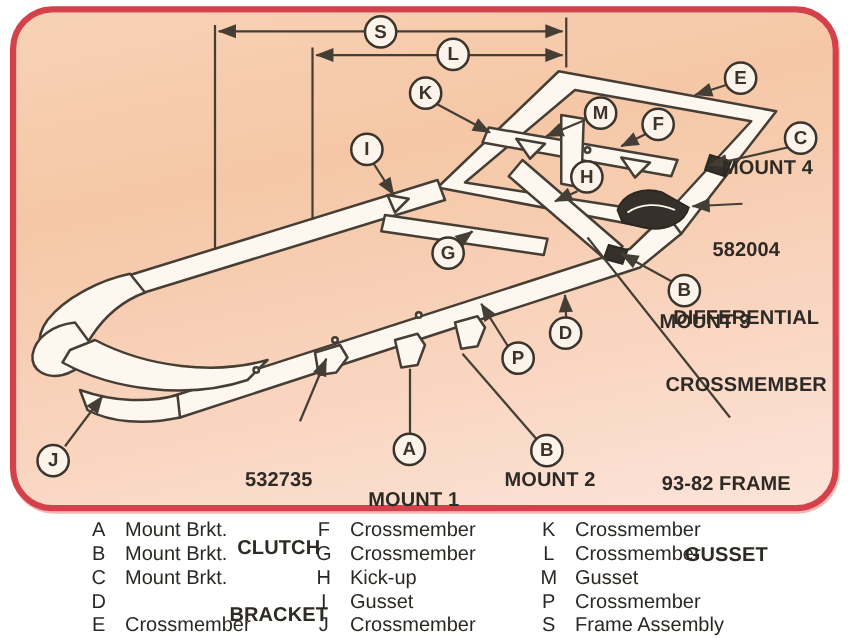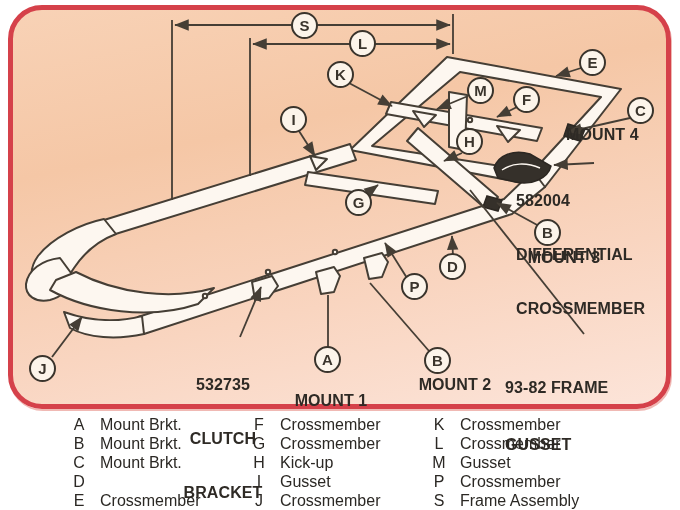--- a/index.html
+++ b/index.html
@@ -18,21 +18,21 @@
     position:absolute;width:27px;height:27px;box-sizing:border-box;
     border:2.5px solid #3a342c;border-radius:50%;background:#fcf4ea;
     color:#3a342c;font-weight:bold;font-size:15px;
     display:flex;align-items:center;justify-content:center;
   }
   .lbl{
     position:absolute;font-weight:bold;font-size:16px;line-height:18px;
     color:#2e2a25;letter-spacing:0.1px;white-space:pre;
   }
   .lbl.center{text-align:center;}
-  .lbl.right{text-align:left;}
+  .lbl.right{text-align:center;}
   .lbl .ln{display:block;}
   .gussetblk{line-height:19px;}
   .legend{position:absolute;left:0;top:414px;width:680px;height:96px;color:#2b2824;font-size:16px;}
   .leg-col{position:absolute;top:1px;}
   .leg-col.c1{left:66px;} .leg-col.c2{left:246px;} .leg-col.c3{left:426px;}
   .leg-row{display:flex;height:19.2px;align-items:center;}
   .leg-letter{width:26px;text-align:center;flex:none;}
   .leg-label{margin-left:8px;white-space:nowrap;}
 </style>
 </head>
@@ -134,21 +134,21 @@
 
 <div class="lbl center" style="left:518px;top:249px;width:92px">MOUNT 3</div>
 
 <div class="lbl center" style="left:171px;top:340px;width:104px">
   <span class="ln">532735</span>
   <span class="ln">CLUTCH</span>
   <span class="ln">BRACKET</span>
 </div>
 
 <div class="lbl center" style="left:285px;top:392px;width:92px">MOUNT 1</div>
-<div class="lbl center" style="left:409px;top:376px;width:92px">MOUNT 2</div>
+<div class="lbl center" style="left:394px;top:376px;width:92px">MOUNT 2</div>
 
 <div class="lbl right gussetblk" style="left:505px;top:340px;width:152px">
   <span class="ln">93-82 FRAME</span>
   <span class="ln">GUSSET</span>
 </div>
 
 <div class="legend">
   <div class="leg-col c1">
     <div class="leg-row">
         <span class="leg-letter">A</span>

